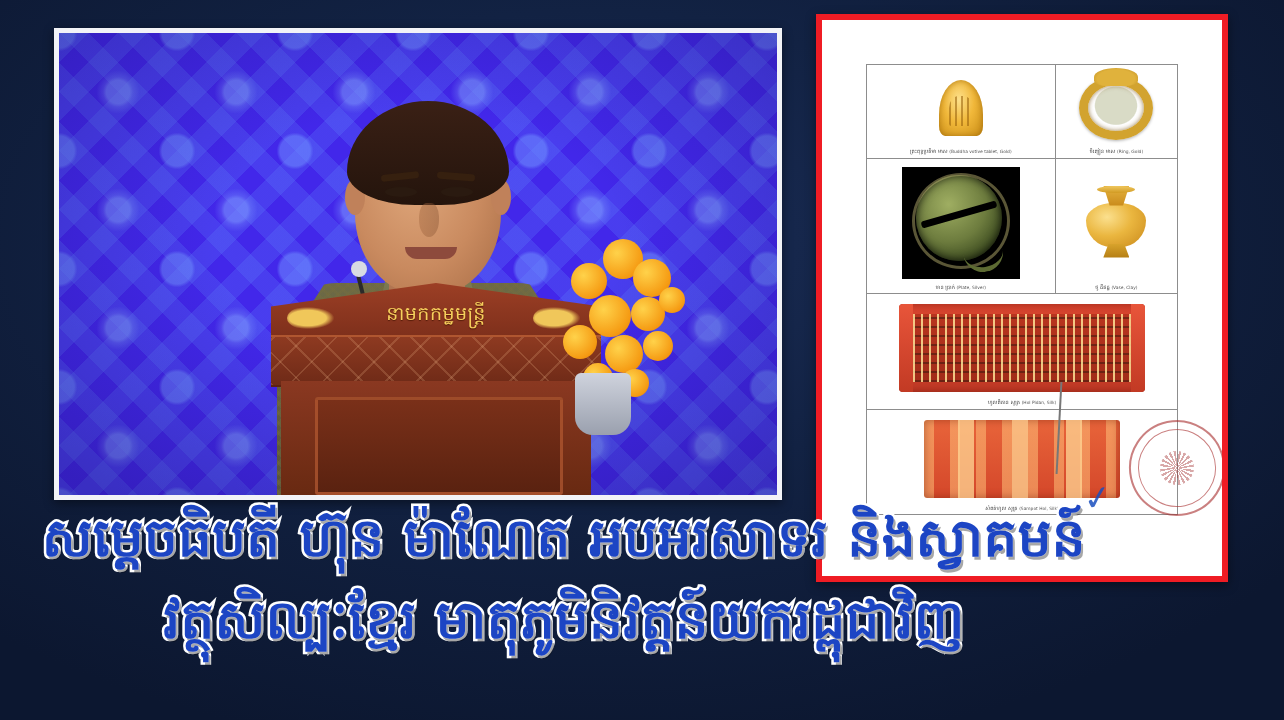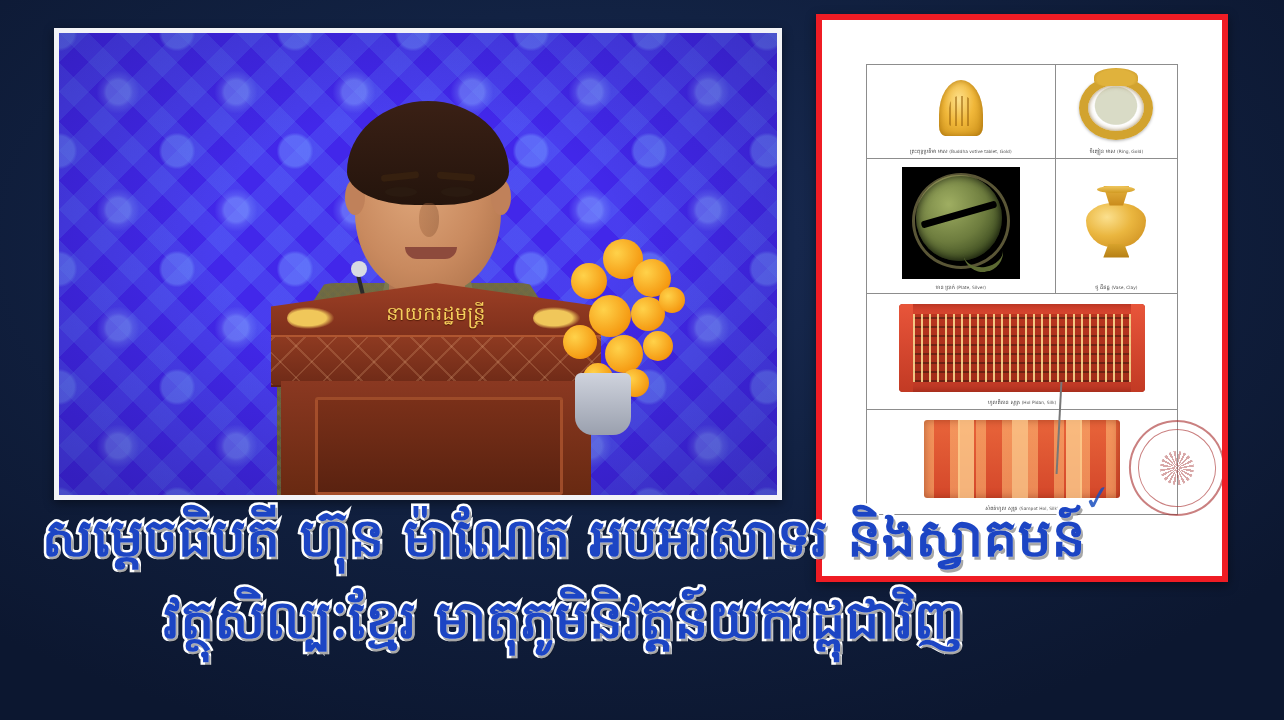--- a/index.html
+++ b/index.html
@@ -345,21 +345,21 @@
       <div class="sp-mouth"></div>
     </div>
 
     <div class="mic-stand"></div>
     <div class="mic-head"></div>
 
     <div id="podium">
       <div class="pod-top"></div>
       <div class="pod-orn-l"></div>
       <div class="pod-orn-r"></div>
-      <div class="pod-label">នាយករដ្ឋមន្ត្រី</div>
+      <div class="pod-label">នាមកកម្ឋមន្ត្រី</div>
       <div class="pod-band"></div>
       <div class="pod-body">
         <div class="pod-panel"></div>
       </div>
     </div>
 
     <div id="flowers">
       <div class="fl" style="left:44px;top:0px;width:40px;height:40px;"></div>
       <div class="fl" style="left:12px;top:24px;width:36px;height:36px;"></div>
       <div class="fl" style="left:74px;top:20px;width:38px;height:38px;"></div>

